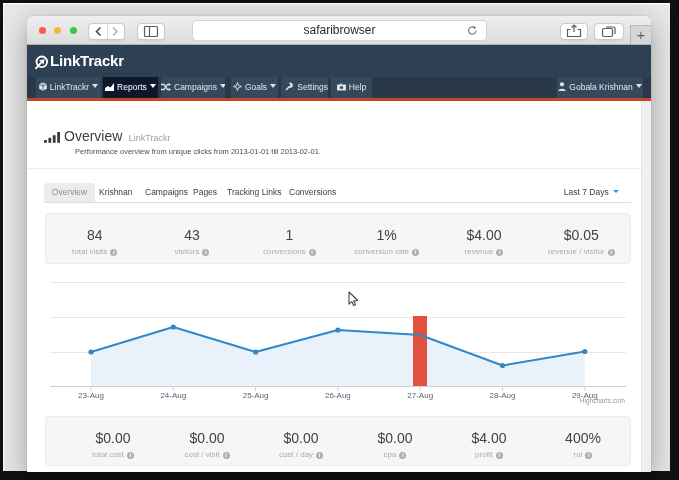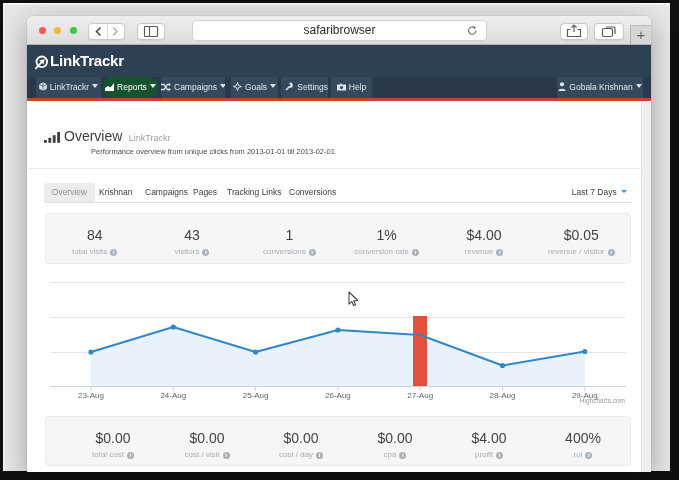--- a/index.html
+++ b/index.html
@@ -34,21 +34,21 @@
   #apphead{position:absolute;left:0;top:29px;width:624px;height:32px;background:#2e4154;}
   #applogo{position:absolute;left:9px;top:8px;color:#fff;font-size:15px;font-weight:bold;
     letter-spacing:-0.2px;line-height:15px;}
   
   #appnav{position:absolute;left:0;top:61px;width:624px;height:24px;background:#2a3949;
     border-bottom:3px solid #c8432e;}
   .nitem{position:absolute;top:0;height:21px;background:#35495c;color:#e3e7ea;
     font-size:8.5px;line-height:21px;text-align:center;white-space:nowrap;overflow:hidden;}
   .nitem .car{display:inline-block;vertical-align:2px;margin-left:3px;
     border-left:3px solid transparent;border-right:3px solid transparent;border-top:4px solid #dfe3e6;}
-  #ni-red{background:#14532d;color:#fff;border-radius:9px;}
+  #ni-red{background:#0f172a;color:#fff;}
   
   #page{position:absolute;left:0;top:85px;width:624px;height:371px;background:#fff;}
   #pgstrip{position:absolute;right:0;top:0;width:10px;height:371px;background:#edeff0;
     border-left:1px solid #e2e4e5;}
   .info{display:inline-block;width:7px;height:7px;border-radius:50%;background:#a9b1b9;
     color:#fff;font-size:6px;line-height:7px;text-align:center;font-weight:bold;
     vertical-align:0px;margin-left:3px;}
   .panel{position:absolute;left:18px;width:586px;height:51px;background:#f6f6f6;
     border:1px solid #ececec;border-radius:4px;display:flex;}
   .pc{flex:1;text-align:center;padding-top:13px;}
@@ -146,32 +146,32 @@
     <div id="page">
       <div id="pgstrip"></div>
       <svg width="18" height="12" style="position:absolute;left:17px;top:30px">
         <rect x="0" y="9" width="2.8" height="2.8" fill="#3c3c3c"></rect>
         <rect x="4.4" y="6.8" width="2.8" height="5" fill="#3c3c3c"></rect>
         <rect x="8.8" y="4.2" width="2.8" height="7.6" fill="#3c3c3c"></rect>
         <rect x="13.2" y="1" width="2.8" height="10.8" fill="#3c3c3c"></rect>
       </svg>
       <div style="position:absolute;left:37px;top:27px;font-size:14px;color:#3b3e40;">Overview
         <span style="font-size:9px;color:#9aa0a6;">&nbsp;LinkTrackr</span></div>
-      <div style="position:absolute;left:32px;top:46px;font-size:7.5px;color:#4a4d50;padding-left:32px;">Performance overview from unique clicks from 2013-01-01 till 2013-02-01.</div>
+      <div style="position:absolute;left:16px;top:46px;font-size:7.5px;color:#4a4d50;padding-left:32px;">Performance overview from unique clicks from 2013-01-01 till 2013-02-01.</div>
       <div style="position:absolute;left:0;top:67px;width:614px;height:1px;background:#ededed;"></div>
 
       <div style="position:absolute;left:18px;top:101px;width:586px;height:1px;background:#dddddd;"></div>
       <div id="tabrow" style="position:absolute;left:0;top:82px;width:614px;height:19px;font-size:8.5px;color:#3a3d40;">
         <div style="position:absolute;left:17px;top:0;width:51px;height:19px;background:#ececec;border-radius:3px 3px 0 0;color:#8b8f93;text-align:center;line-height:19px;">Overview</div>
         <div style="position:absolute;left:72px;top:0;height:19px;line-height:19px;">Krishnan</div>
         <div style="position:absolute;left:118px;top:0;height:19px;line-height:19px;">Campaigns</div>
         <div style="position:absolute;left:166px;top:0;height:19px;line-height:19px;">Pages</div>
         <div style="position:absolute;left:200px;top:0;height:19px;line-height:19px;">Tracking Links</div>
         <div style="position:absolute;left:262px;top:0;height:19px;line-height:19px;">Conversions</div>
-        <div style="position:absolute;right:14px;top:0;height:19px;line-height:19px;">Last 7 Days
+        <div style="position:absolute;right:22px;top:0;height:19px;line-height:19px;">Last 7 Days
           <span style="display:inline-block;vertical-align:2px;margin-left:2px;border-left:3px solid transparent;border-right:3px solid transparent;border-top:3.5px solid #3498db;"></span></div>
       </div>
 
       <div class="panel" style="top:112px;">
         <div class="pc">
             <div class="v">84</div>
             <div class="l">total visits<span class="info">i</span></div>
           </div>
         <div class="pc">
             <div class="v">43</div>

